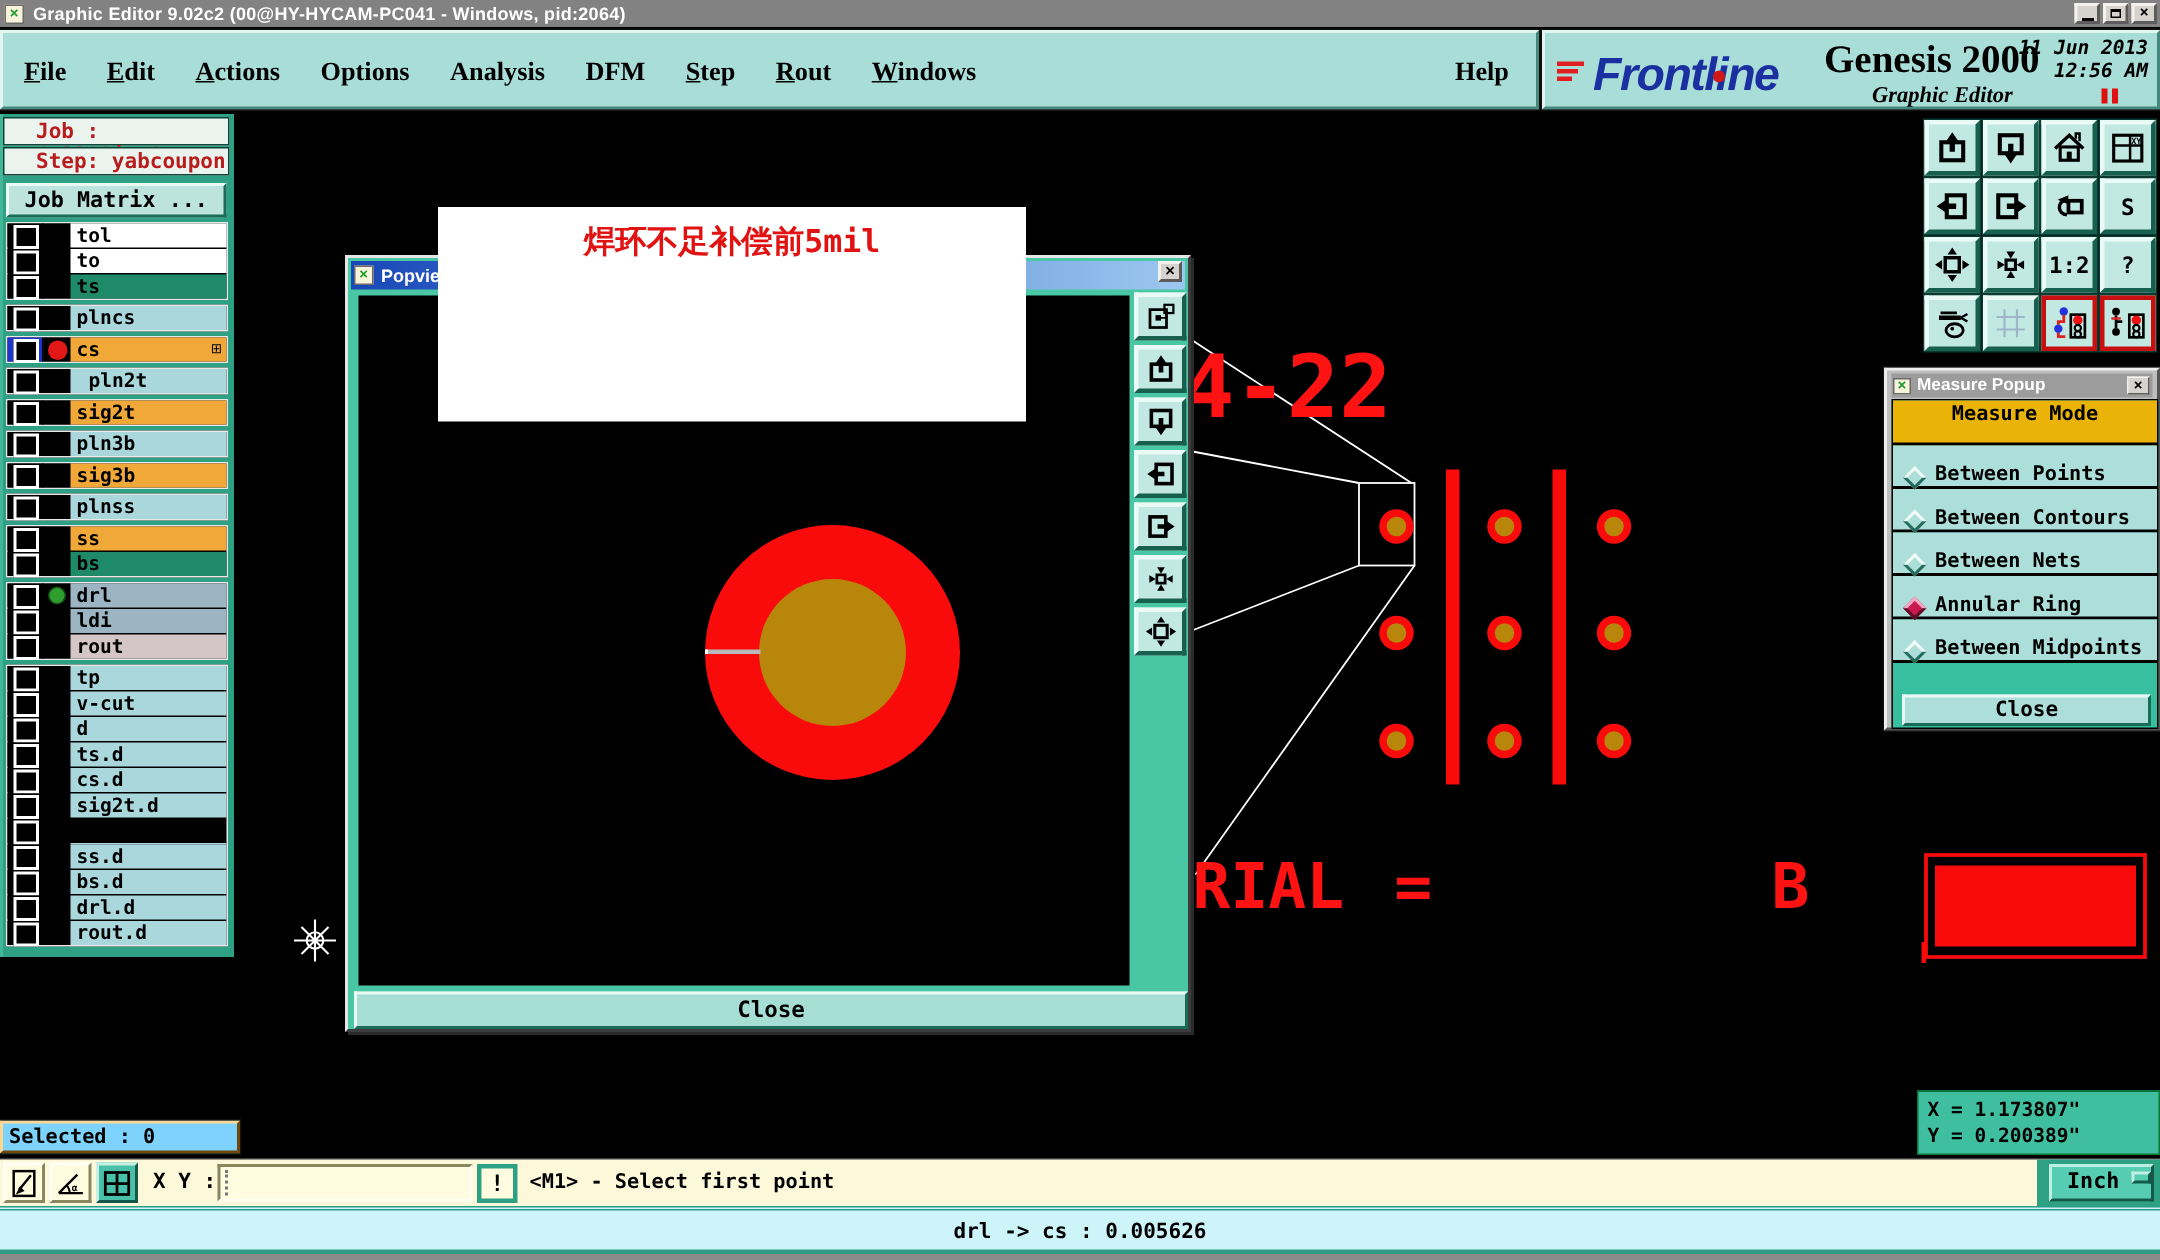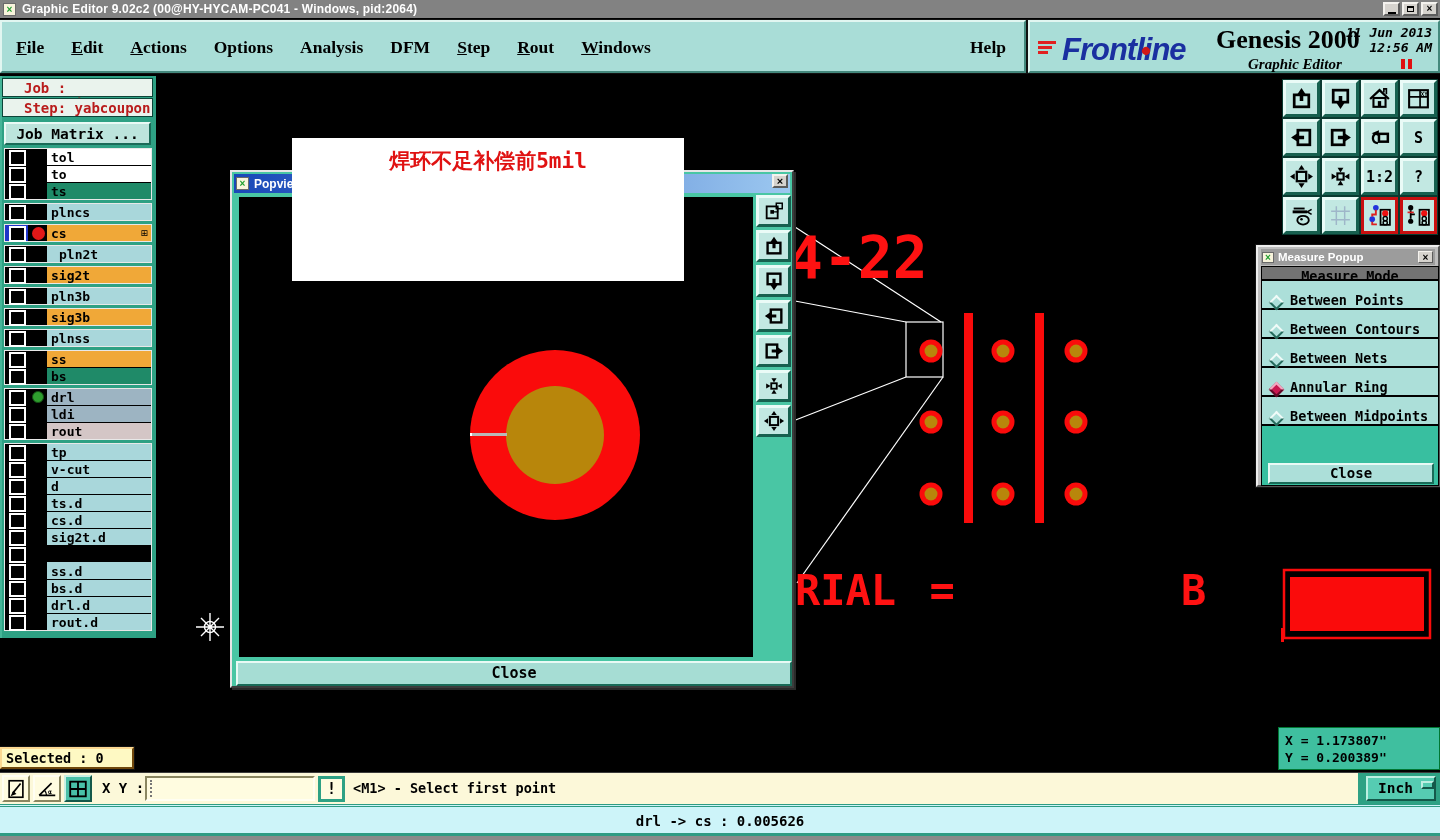--- a/index.html
+++ b/index.html
@@ -55,21 +55,21 @@
 .lrow:last-child{margin-bottom:0}
 .lchk{width:24px;background:#000;position:relative;border-right:1px solid #000}
 .lchk::before{content:"";position:absolute;left:4px;top:1px;width:13px;height:12px;border:2px solid #fff;background:#000}
 .lrow.cs .lchk{background:#1F35C8}
 .lgap{width:18px;background:#000;display:flex;align-items:center;justify-content:center}
 .ldot{width:13px;height:13px;border-radius:50%}
 .ldot.red{background:#E21818}
 .ldot.green{background:#2F9E2F;border:1px solid #145214;width:12px;height:12px}
 .lname{flex:1;font:bold 13px "DejaVu Sans Mono",monospace;color:#000;padding:1px 0 0 4px;position:relative}
 .lplus{position:absolute;right:3px;top:3px;font:9px "DejaVu Sans",sans-serif;color:#000}
-.selbar{position:absolute;left:0;top:671px;width:134px;height:22px;background:#fef9c3;border:2px solid;
+.selbar{position:absolute;left:0;top:671px;width:160px;height:22px;background:#7dd3fc;border:2px solid;
   border-color:#FBD892 #70480C #70480C #FBD892;outline:1px solid #111;
   font:bold 13.5px "DejaVu Sans Mono",monospace;padding:1px 16px 0 4px;color:#000}
 
 .cvtext{color:#FF1212;font-weight:bold;font-family:"DejaVu Sans Mono",monospace;z-index:1}
 .t422{left:788px;top:224px;font-size:58px;letter-spacing:0px}
 .trial{left:795px;top:566px;font-size:42px;word-spacing:8px}
 .tb-b{left:1181px;top:566px;font-size:42px}
 
 .popview{left:230px;top:170px;width:564px;height:518px;background:#49C6A4;border:2px solid;
   border-color:#E6E6E6 #3c3c3c #3c3c3c #E6E6E6;z-index:2;box-shadow:2px 2px 0 #2a2a2a}
@@ -96,21 +96,21 @@
 
 .measure{left:1256px;top:245px;width:184px;height:242px;background:#BEBEBE;border:2px solid;
   border-color:#EDEDED #555 #555 #EDEDED;outline:1px solid #111;z-index:2}
 .ms-title{position:absolute;left:3px;top:2px;width:174px;height:16px;background:#9C9C9C;display:flex;align-items:center}
 .ms-title .winicon{width:12px;height:11px;margin:0 4px 0 1px}
 .ms-title-text{color:#fff;font:bold 11.5px "Liberation Sans",sans-serif}
 .ms-x{position:absolute;right:2px;top:2px;width:15px;height:12px;background:#D6D3CE;border:1px solid;
   border-color:#f4f2ee #5c5c5c #5c5c5c #f4f2ee;font:bold 10px "Liberation Sans",sans-serif;
   display:flex;align-items:center;justify-content:center;color:#000}
 .ms-body{position:absolute;left:3px;top:19px;width:178px;height:220px;background:#38BFA0;border:1px solid #000}
-.ms-header{height:14px;background:#737373;border-bottom:2px solid #000;
+.ms-header{height:30px;background:#eab308;border-bottom:2px solid #000;
   font:bold 13.5px "DejaVu Sans Mono",monospace;text-align:center;padding-top:1px;color:#000}
 .mrow{height:29px;background:#ACDFD9;border-bottom:2px solid #000;display:flex;align-items:flex-end}
 .diamond{width:11px;height:11px;margin:0 8px 0 9px;transform:rotate(45deg);background:#ACDFD9;
   border:2px solid;border-color:#F0FBF8 #256B5C #256B5C #F0FBF8;flex:none}
 .diamond.sel{background:#C81850;border-color:#F3A9C2 #5E0A26 #5E0A26 #F3A9C2}
 .mlabel{font:bold 13.5px "DejaVu Sans Mono",monospace;color:#000;white-space:nowrap}
 .ms-close{position:absolute;left:6px;top:196px;width:166px;height:21px;background:#ACDFD9;border:2px solid;
   border-color:#E9FAF5 #1A6B58 #1A6B58 #E9FAF5;font:bold 14px "DejaVu Sans Mono",monospace;
   text-align:center;color:#000}
 

